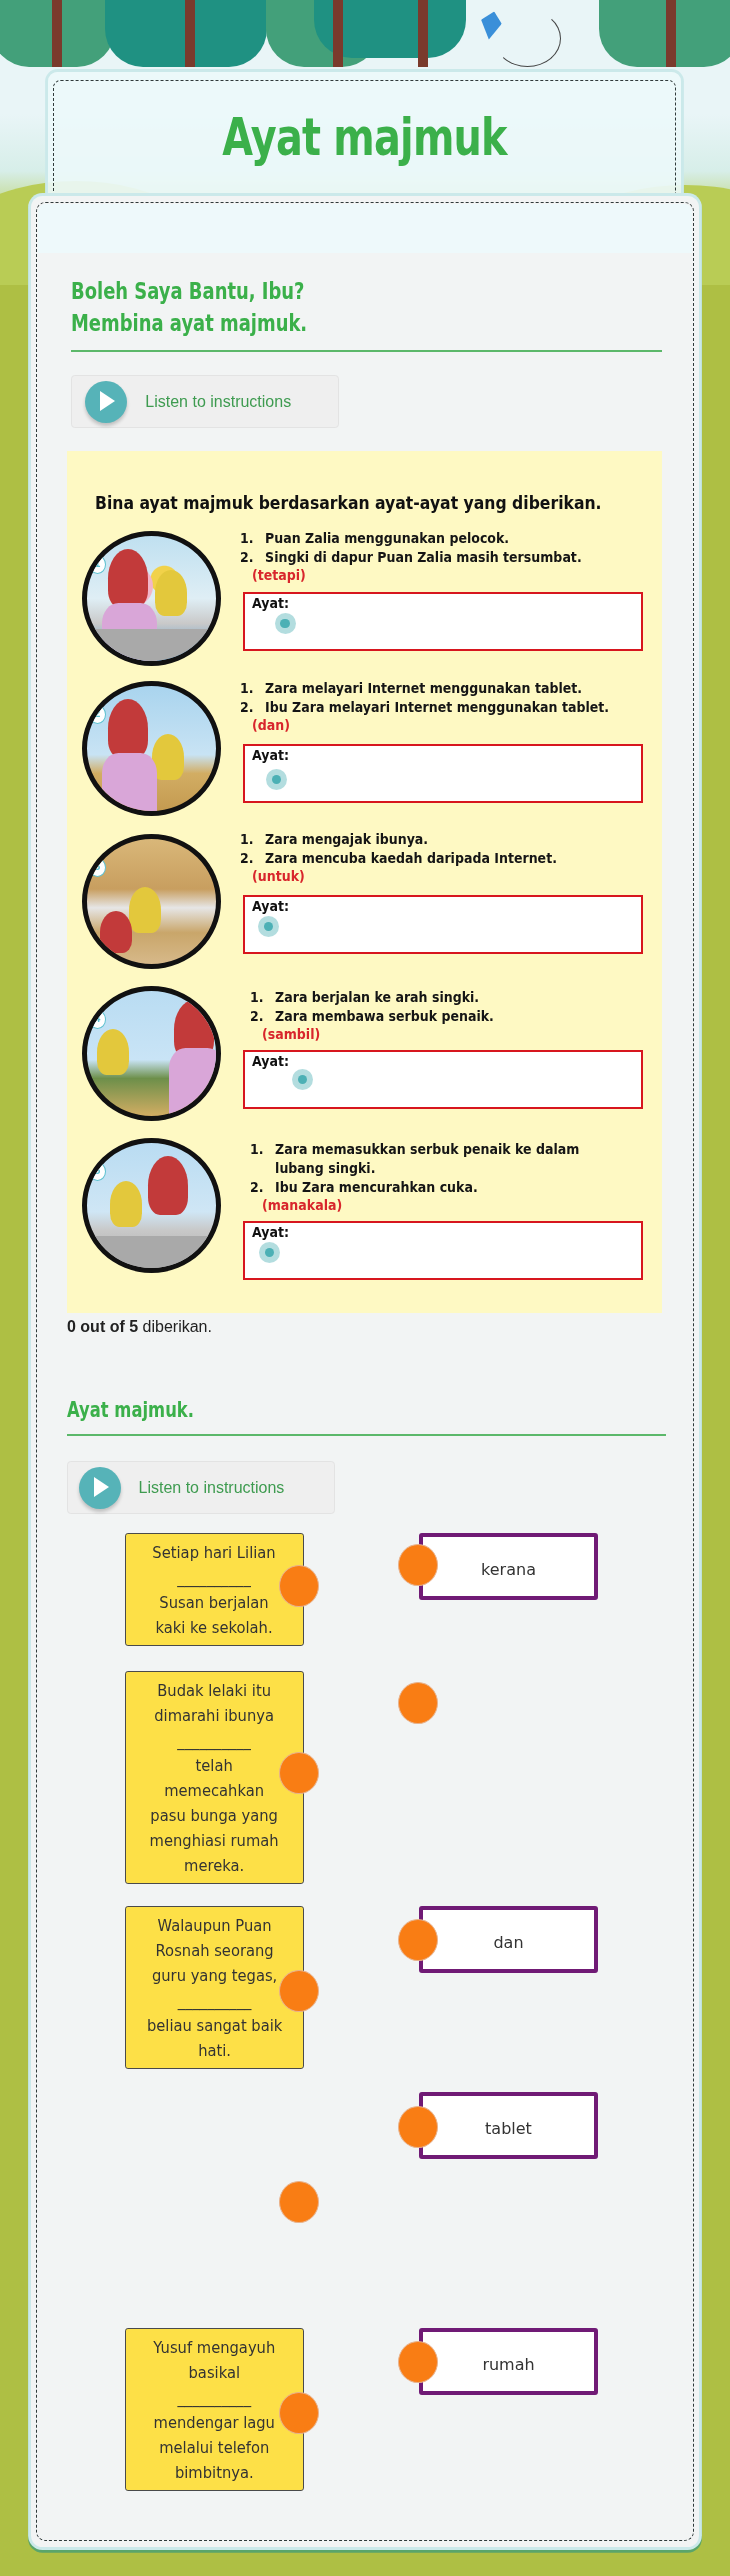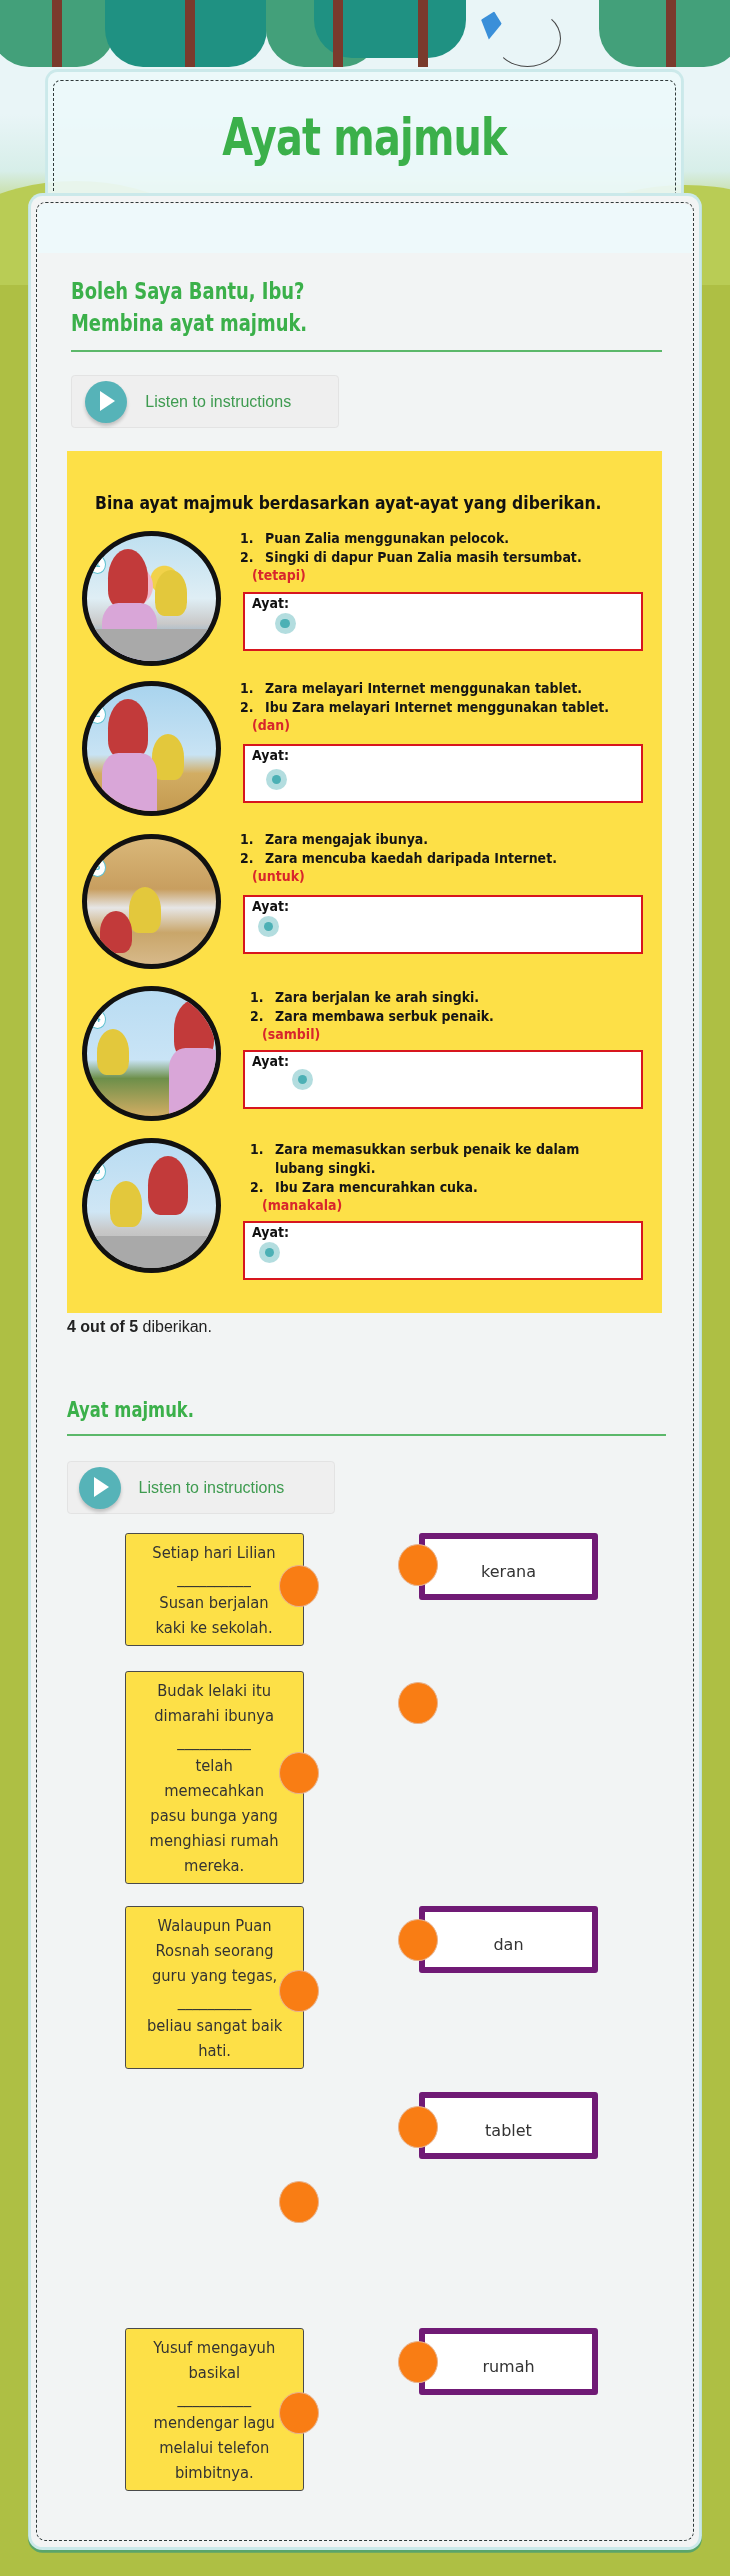--- a/index.html
+++ b/index.html
@@ -72,21 +72,21 @@
     margin-left: 13.3px; position: relative; box-shadow: 0 2.9px 3.8px rgba(0,0,0,0.2);
   }
   .play-icon::after {
     content: ""; position: absolute; left: 15px; top: 10.5px;
     border-left: 15px solid #fff; border-top: 10.5px solid transparent; border-bottom: 10.5px solid transparent;
   }
   .listen-label { margin-left: 18px; font-size: 16px; color: #3e9b50; font-family: "Liberation Sans", sans-serif; }
 
   
   .worksheet {
-    position: absolute; left: 36px; top: 255px; width: 595px; height: 862px; background: #fde047;
+    position: absolute; left: 36px; top: 255px; width: 595px; height: 862px; background: #fef9c3;
   }
   .ws-instruction {
     position: absolute; left: 27.6px; top: 42px; font-size: 17px; font-weight: bold; color: #111;
     font-family: "DejaVu Sans", sans-serif; transform-origin: left; transform: scaleX(0.92); white-space: nowrap;
   }
   .ws-item { position: absolute; left: 0; width: 595px; }
   .pic {
     position: absolute; left: 15px; width: 139px; height: 135px; border-radius: 50%;
     border: 5.7px solid #111; overflow: hidden;
     background: radial-gradient(circle at 35% 40%, #f2b6c9 0 18%, transparent 19%),
@@ -137,21 +137,21 @@
   .progress b { font-weight: bold; }
 
   
   .match-left {
     position: absolute; left: 94px; width: 179px; background: #fde047; border: 1px solid #4a4a4a;
     border-radius: 2.9px; text-align: center; font-size: 16px; color: #333; line-height: 25px;
     padding: 5.7px 7.6px; font-family: "DejaVu Sans", sans-serif; cursor: grab;
   }
   .match-left .txt { transform: scaleX(0.92); display: inline-block; white-space: pre-line; }
   .match-right {
-    position: absolute; left: 388px; width: 179px; height: 67px; background: #fff; border: 6px solid #701a75;
+    position: absolute; left: 388px; width: 179px; height: 67px; background: #fff; border: 4px solid #701a75;
     border-radius: 2.9px; text-align: center; font-size: 16px; color: #333; line-height: 65px;
     font-family: "DejaVu Sans", sans-serif; cursor: grab;
   }
   .connector {
     position: absolute; width: 40px; height: 42px; border-radius: 50%; background: #f97d14;
     border: 1px solid #e8b28c; cursor: pointer;
   }
 </style>
 </head>
 <body>
@@ -317,21 +317,21 @@
       </div>
       <div class="conj" style="left:195px;top:65px;">(manakala)</div>
       <div class="answer-box" style="top:89px;">
         <span class="ayat">Ayat:</span>
         <span class="drop-dot" style="left:14.3px;top:19px;"></span>
         <input type="text" value="" style="">
       </div>
     </div>
   </div>
 
-  <div class="progress"><b>4 out of 5</b><span> diberikan.</span></div>
+  <div class="progress"><b>0 out of 5</b><span> diberikan.</span></div>
 
   <div class="sec-heading" style="left:36px;top:1202px;font-size:21px;">Ayat majmuk.</div>
   <div class="rule" style="left:36px;top:1238px;width:599px;"></div>
 
   <div class="listen-btn" style="left:36px;top:1265px;width:268px;">
     <span class="play-icon" style="margin-left:10.5px;"></span>
     <span class="listen-label">Listen to instructions</span>
   </div>
 
   <div class="match-left" style="top:1337px;"><span class="txt">Setiap hari Lilian

